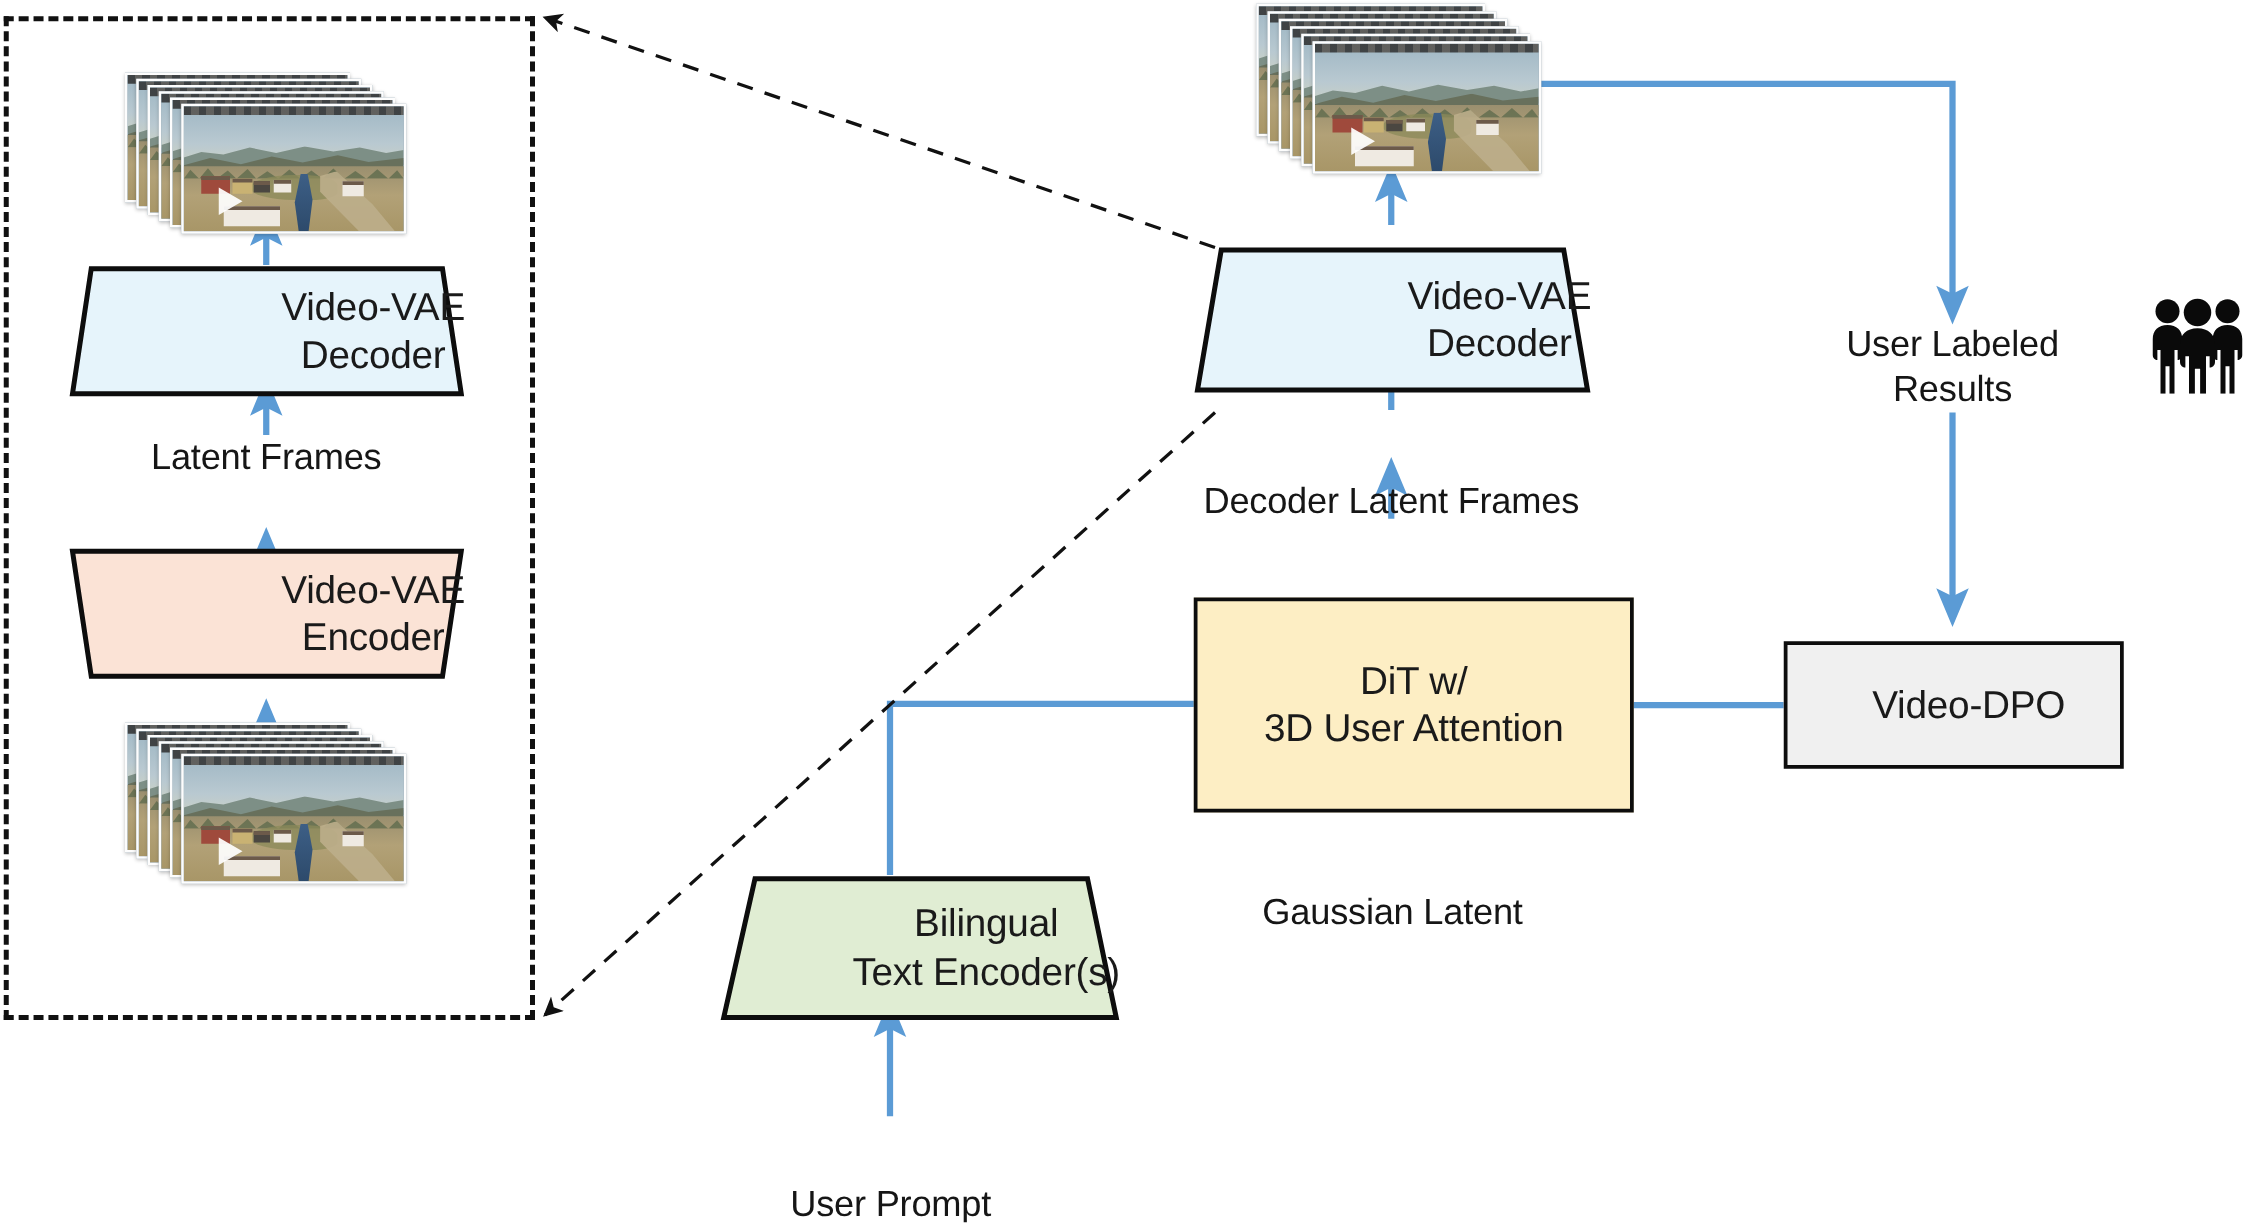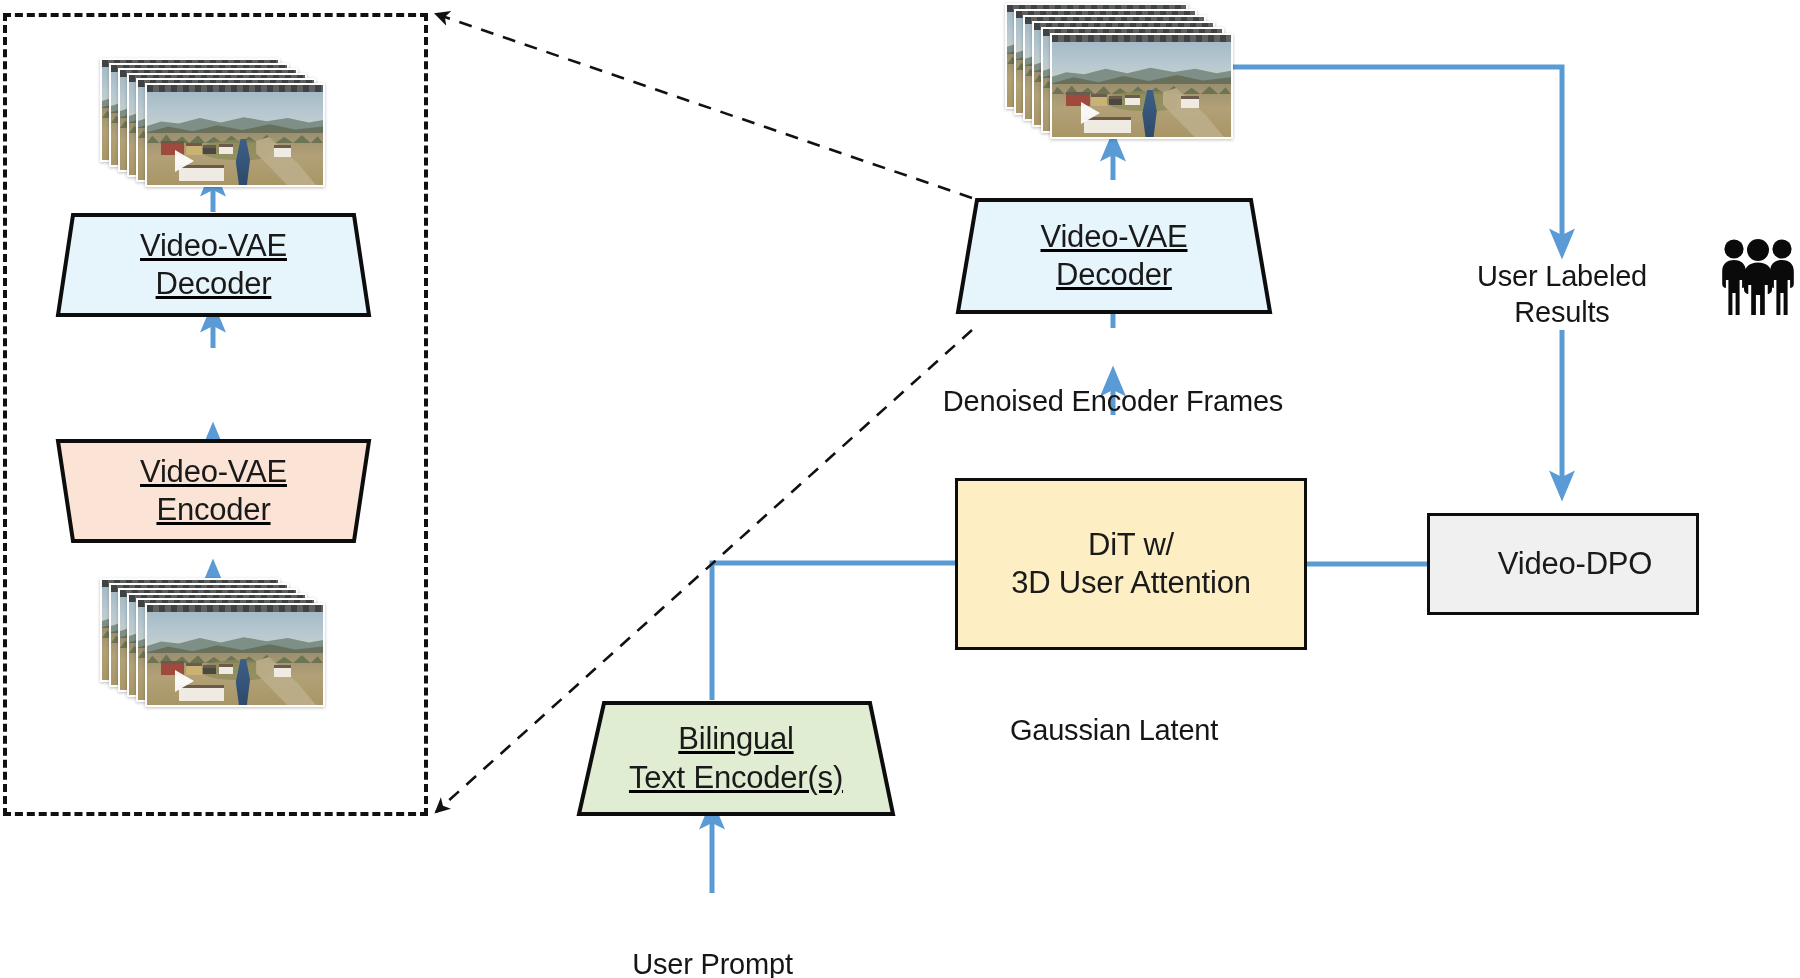--- a/index.html
+++ b/index.html
@@ -43,22 +43,21 @@
     letter-spacing: -0.2px;
     white-space: pre-line;
   }
 
   
   .trap {
     position: absolute;
     z-index: 3;
     display: flex;
     align-items: center;
-    justify-content: center;
-    text-decoration: underline;
+    justify-content: flex-end;
   }
   .trap .shape {
     position: absolute;
     left: 0; top: 0; right: 0; bottom: 0;
     z-index: 1;
   }
   .trap .shape svg { display: block; width: 100%; height: 100%; }
 
   
   .rect {
@@ -316,20 +315,21 @@
   <div class="trap" style="left:55px; top:212px; width:317px; height:106px;">
     <div class="shape">
       <svg viewBox="0 0 317 106" preserveAspectRatio="none">
         <polygon points="18,3 299,3 314,103 3,103" fill="#e6f4fb" stroke="#0d0d0d" stroke-width="4"></polygon>
       </svg>
     </div>
     <div class="node-label">Video-VAE
 Decoder</div>
   </div>
 
+  <div class="free-label" style="left:63px; top:348px; width:300px;">Latent Frames</div>
 
   <div class="trap" style="left:55px; top:438px; width:317px; height:106px;">
     <div class="shape">
       <svg viewBox="0 0 317 106" preserveAspectRatio="none">
         <polygon points="3,3 314,3 299,103 18,103" fill="#fbe3d6" stroke="#0d0d0d" stroke-width="4"></polygon>
       </svg>
     </div>
     <div class="node-label">Video-VAE
 Encoder</div>
   </div>
@@ -513,21 +513,21 @@
   <div class="trap" style="left:955px; top:197px; width:318px; height:118px;">
     <div class="shape">
       <svg viewBox="0 0 318 118" preserveAspectRatio="none">
         <polygon points="22,3 296,3 315,115 3,115" fill="#e6f4fb" stroke="#0d0d0d" stroke-width="4"></polygon>
       </svg>
     </div>
     <div class="node-label">Video-VAE
 Decoder</div>
   </div>
 
-  <div class="free-label" style="left:908px; top:383px; width:410px;">Denoised Encoder Frames</div>
+  <div class="free-label" style="left:908px; top:383px; width:410px;">Decoder Latent Frames</div>
 
   <div class="rect" style="left:955px; top:478px; width:352px; height:172px; background:#fdeec4;">
     <div class="node-label">DiT w/
 3D User Attention</div>
   </div>
 
   <div class="free-label" style="left:958px; top:712px; width:312px;">Gaussian Latent</div>
 
   <div class="trap" style="left:576px; top:700px; width:320px; height:117px;">
     <div class="shape">

